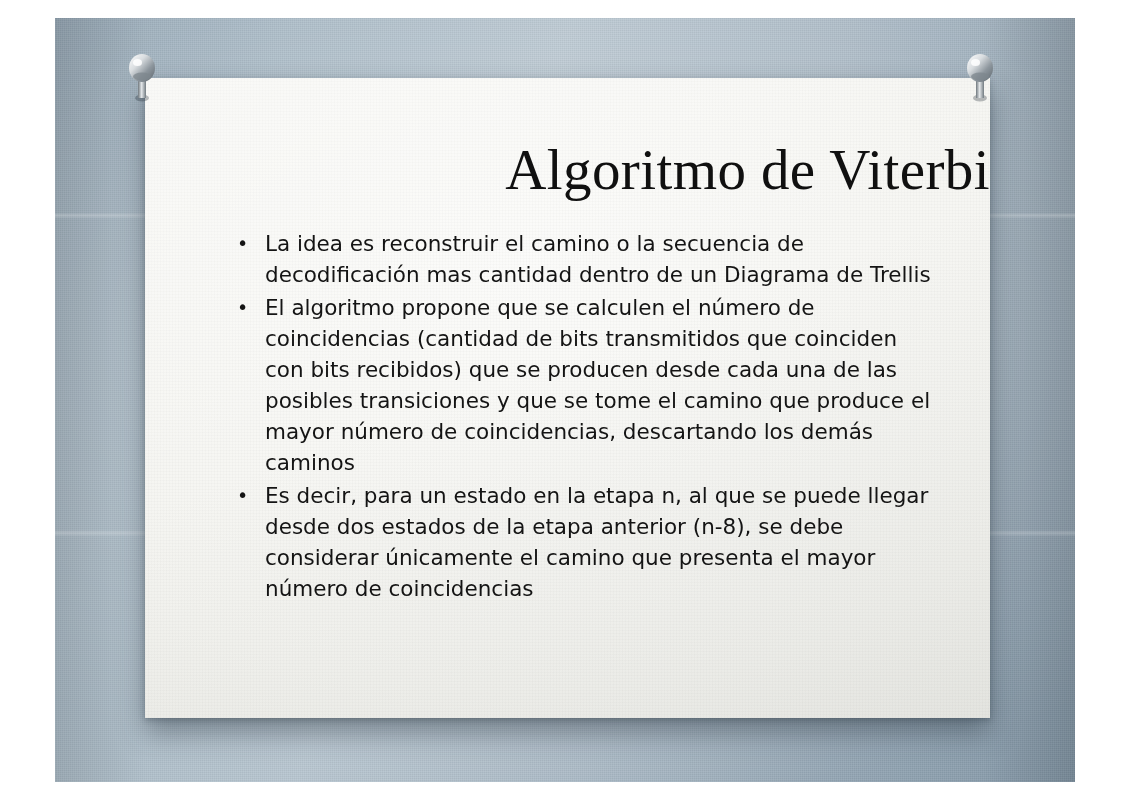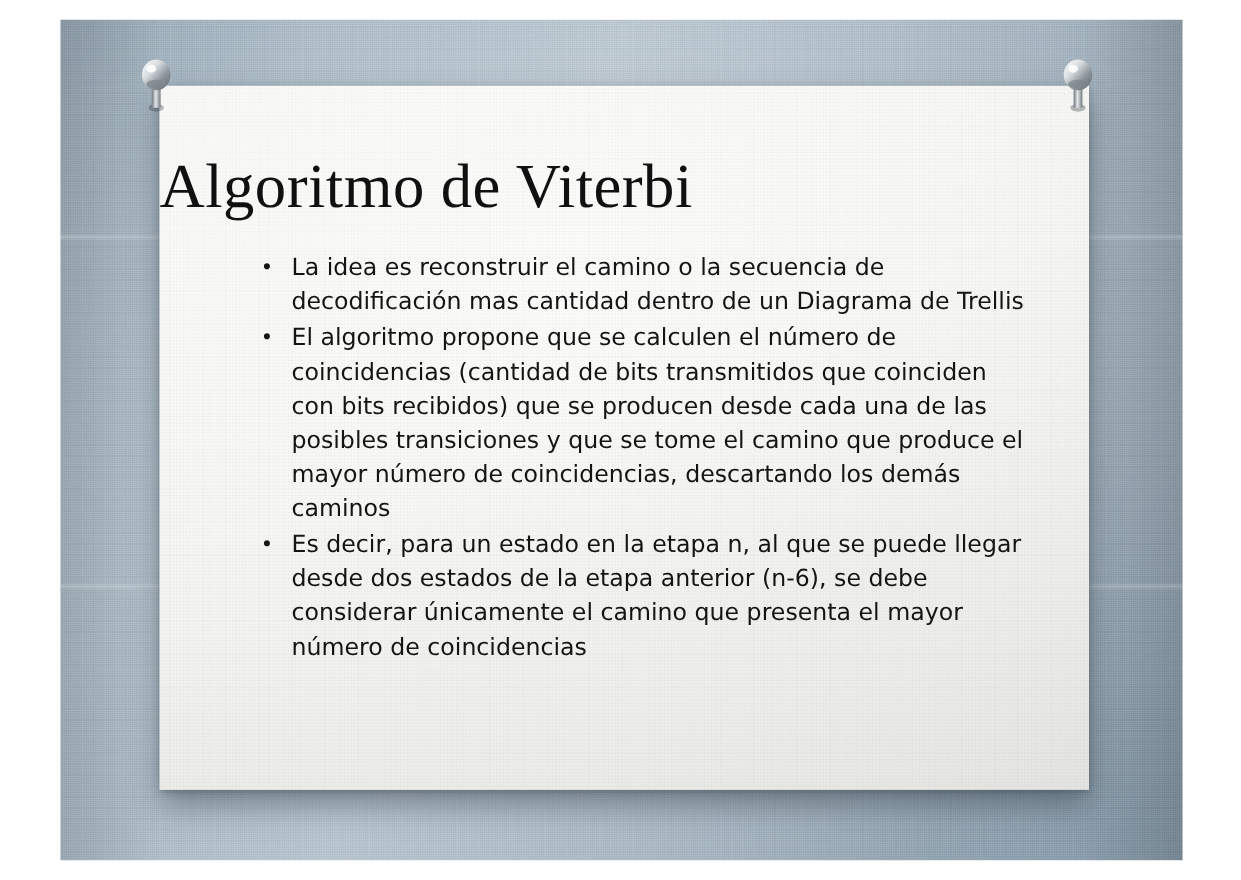--- a/index.html
+++ b/index.html
@@ -102,21 +102,21 @@
     position: absolute;
     inset: 0;
     z-index: 4;
   }
 
   #slide-title {
     position: absolute;
     left: 0;
     top: 62px;
     width: 845px;
-    text-align: left;
+    text-align: right;
     font-family: "Liberation Serif", serif;
     font-size: 57px;
     line-height: 1.05;
     color: #101010;
     letter-spacing: 0.4px;
   }
 
   #bullet-list {
     position: absolute;
     left: 82px;
@@ -158,21 +158,21 @@
         <li class="bullet-item">
           <span class="dot">•</span>
           <span>La idea es reconstruir  el camino o  la secuencia de decodificación mas cantidad dentro de un Diagrama de Trellis</span>
         </li>
         <li class="bullet-item">
           <span class="dot">•</span>
           <span>El algoritmo propone  que se calculen el número de coincidencias (cantidad de bits transmitidos que coinciden con bits recibidos) que se producen desde cada una de las posibles transiciones y que se tome el camino que produce el mayor número de coincidencias, descartando los demás caminos</span>
         </li>
         <li class="bullet-item">
           <span class="dot">•</span>
-          <span>Es decir, para un estado en la etapa n, al que se puede llegar desde dos estados de la etapa anterior (n-6), se debe considerar únicamente el camino que presenta el mayor número de coincidencias</span>
+          <span>Es decir, para un estado en la etapa n, al que se puede llegar desde dos estados de la etapa anterior (n-8), se debe considerar únicamente el camino que presenta el mayor número de coincidencias</span>
         </li>
       </ul>
     </div>
   </div>
 
   <div class="pin" id="pin-left">
     <svg width="34" height="52" viewBox="0 0 34 52">
       <defs>
         <linearGradient id="pinHeadL" x1="0" y1="0" x2="1" y2="1">
           <stop offset="0%" stop-color="#ffffff"></stop>

